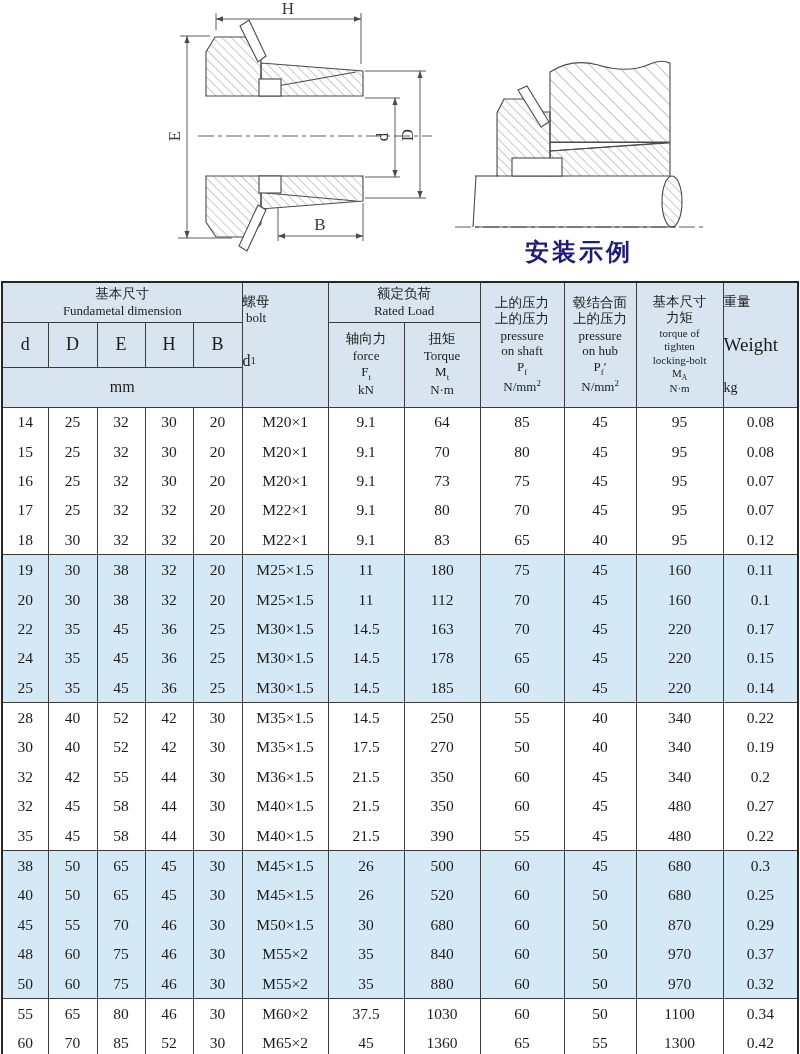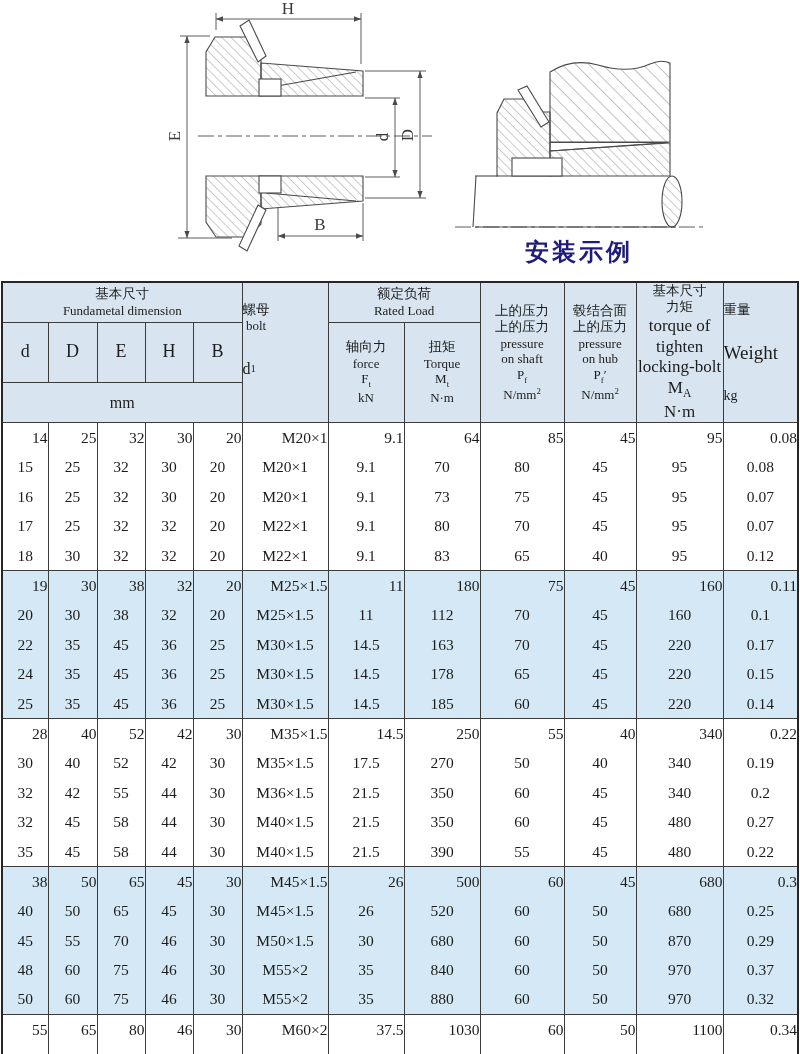--- a/index.html
+++ b/index.html
@@ -26,34 +26,34 @@
   }
   thead th{
     border:1px solid var(--line);
     background:var(--header-shade);
     font-weight:normal;text-align:center;vertical-align:middle;
     padding:0;line-height:1.22;
   }
   tr.h1{height:40px;} tr.h2{height:45px;} tr.h3{height:40px;}
   .zh{font-size:13.5px;}
   .en{font-size:13px;}
-  .sm{font-size:17px;}
+  .sm{font-size:11px;}
   .letter{font-size:18px;}
   .unit-mm{font-size:16px;}
   .bolt-sym{font-size:16px;}
   sub{font-size:0.68em;} sup{font-size:0.68em;}
   .vstack{display:flex;flex-direction:column;justify-content:space-between;height:112px;padding:5px 0;box-sizing:border-box;align-items:flex-start;}
   .vstack .grow{flex:1;display:flex;align-items:center;}
   tbody td{
     border-left:1px solid var(--line);border-right:1px solid var(--line);
     border-top:none;border-bottom:none;
     text-align:center;vertical-align:middle;
     font-size:15.5px;padding:0;height:29.4px;
   }
-  tbody tr.group-start td{border-top:1px solid var(--line);text-align:right;}
+  tbody tr.group-start td{border-top:1px solid var(--line);}
   tbody tr.shaded td{background:var(--row-shade);}
   .dim-label{font-size:17px;fill:#3a3a3a;font-family:"Liberation Serif","DejaVu Serif",serif;}
 </style>
 </head>
 <body>
 
 <div class="page">
 
   <svg class="drawings" width="800" height="280" viewBox="0 0 800 280">
     <defs>

